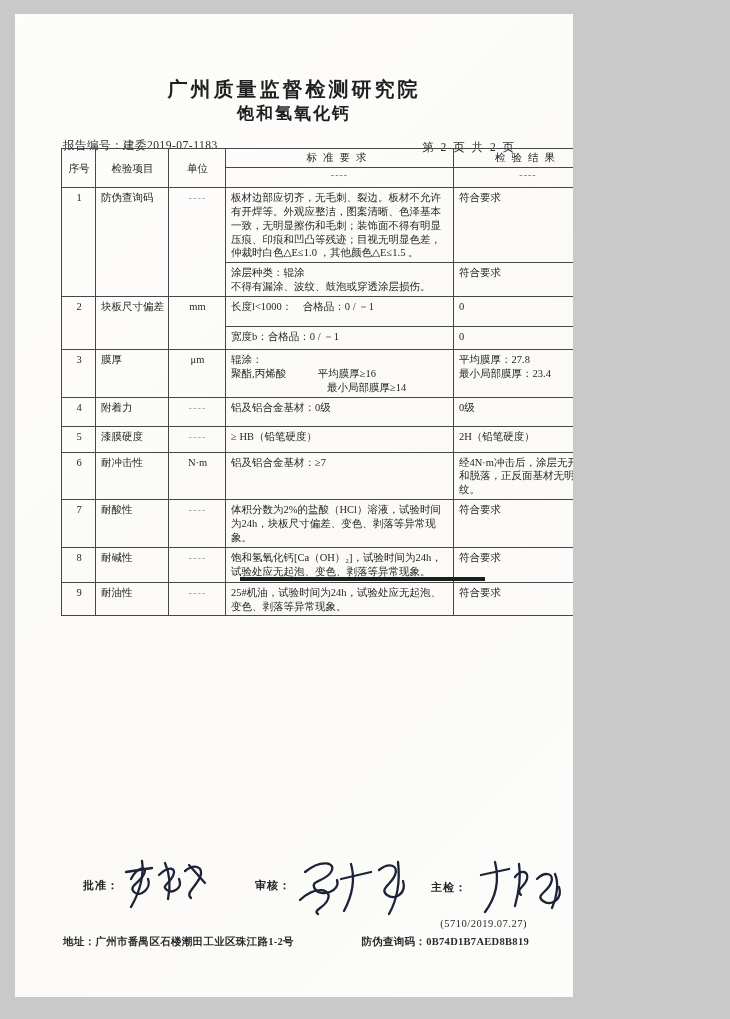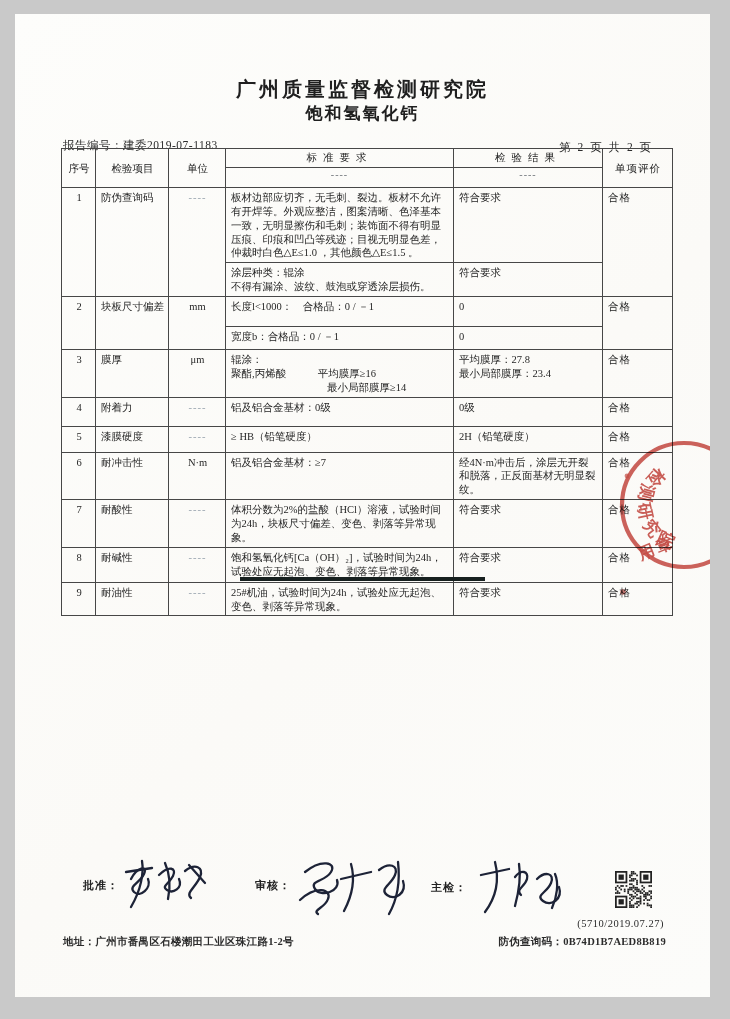--- a/index.html
+++ b/index.html
@@ -5,21 +5,21 @@
   * { margin:0; padding:0; box-sizing:border-box; }
   html,body { width:730px; height:1019px; }
   body {
     background:#c9c9c9;
     font-family:"Liberation Serif","DejaVu Serif",serif;
     color:#2b2b2b;
     position:relative;
     overflow:hidden;
   }
   .paper {
-    position:absolute; left:15px; top:14px; width:695px; height:983px;
+    position:absolute; left:15px; top:14px; width:558px; height:983px;
     background:linear-gradient(135deg,#fdfdfb 0%,#fbfaf7 55%,#fcfcfa 100%);
     overflow:hidden;
   }
   .org-title { position:absolute; top:62px; left:0; width:100%; text-align:center;
     font-size:20px; font-weight:bold; letter-spacing:3px; color:#1f1f1f; }
   .doc-title { position:absolute; top:88px; left:0; width:100%; text-align:center;
     font-size:17px; font-weight:bold; letter-spacing:2px; color:#1f1f1f; }
   .report-line { position:absolute; top:112px; left:48px; right:45px; height:18px; font-size:11.5px;margin-top:12px; }
   .report-no { position:absolute; left:0; top:0; letter-spacing:.5px; }
   .page-info { position:absolute; right:12px; top:2px; letter-spacing:2px; font-size:11.5px; }

